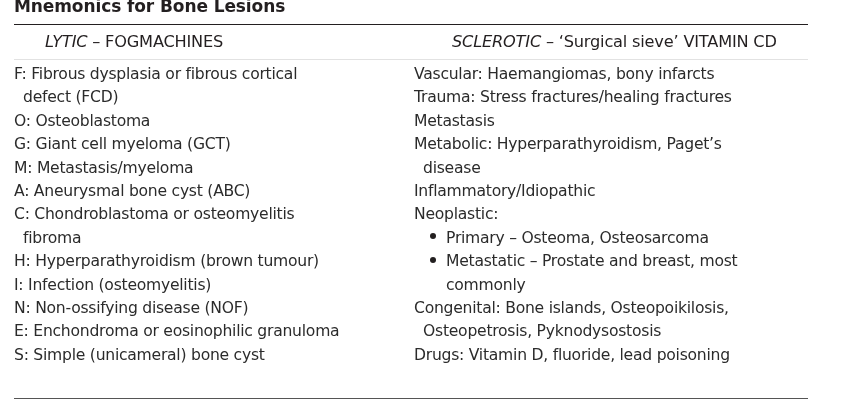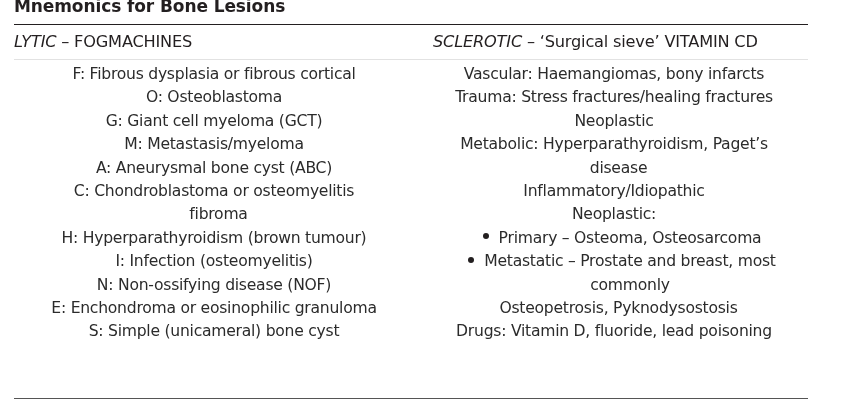--- a/index.html
+++ b/index.html
@@ -12,25 +12,25 @@
     font-size: 17px; font-weight: bold; letter-spacing: -0.1px;
     color: #231f20; white-space: nowrap;
   }
   .rule-top { position: absolute; left: 14px; width: 794px; top: 24px; height: 1px; background: #231f20; }
   .rule-head { position: absolute; left: 14px; width: 794px; top: 59px; height: 1px; background: #e2e2e2; }
   .rule-bottom { position: absolute; left: 14px; width: 794px; top: 398px; height: 1px; background: #555555; }
   .col-head {
     position: absolute; top: 32px; font-size: 16.2px; white-space: nowrap; letter-spacing: -0.2px;
   }
   .col-head.left { left: 14px; }
-  .col-head.right { left: 433px; }
-  .col-head i { font-style: italic; }
+  .col-head.right { left: 421px; }
+  .col-head i { font-style: italic; margin-left: 31px; }
   .col {
     position: absolute; top: 63px; font-size: 15.6px; line-height: 23.4px;
-    letter-spacing: -0.25px; color: #2b2b2b; text-align: center;
+    letter-spacing: -0.25px; color: #2b2b2b;
   }
   .col.left { left: 14px; width: 400px; }
   .col.right { left: 414px; width: 400px; }
   .line { white-space: nowrap; height: 23.4px; }
   .line.cont { padding-left: 9px; }
   .line.bullet { padding-left: 16px; position: relative; }
   .line.bullet .dot {
     display: inline-block; width: 6px; height: 6px; border-radius: 50%;
     background: #231f20; vertical-align: middle; margin-right: 10px; position: relative; top: -2px;
   }
@@ -42,41 +42,43 @@
 <div class="title">Mnemonics for Bone Lesions</div>
 <div class="rule-top"></div>
 
 <div class="col-head left"><i>LYTIC</i><span> – FOGMACHINES</span></div>
 <div class="col-head right"><i>SCLEROTIC</i><span> – ‘Surgical sieve’ VITAMIN CD</span></div>
 
 <div class="rule-head"></div>
 
 <div class="col left">
   <div class="line">F: Fibrous dysplasia or fibrous cortical</div>
+  <div class="line cont">defect (FCD)</div>
   <div class="line">O: Osteoblastoma</div>
   <div class="line">G: Giant cell myeloma (GCT)</div>
   <div class="line">M: Metastasis/myeloma</div>
   <div class="line">A: Aneurysmal bone cyst (ABC)</div>
   <div class="line">C: Chondroblastoma or osteomyelitis</div>
   <div class="line cont">fibroma</div>
   <div class="line">H: Hyperparathyroidism (brown tumour)</div>
   <div class="line">I: Infection (osteomyelitis)</div>
   <div class="line">N: Non-ossifying disease (NOF)</div>
   <div class="line">E: Enchondroma or eosinophilic granuloma</div>
   <div class="line">S: Simple (unicameral) bone cyst</div>
 </div>
 
 <div class="col right">
   <div class="line">Vascular: Haemangiomas, bony infarcts</div>
   <div class="line">Trauma: Stress fractures/healing fractures</div>
-  <div class="line">Neoplastic</div>
+  <div class="line">Metastasis</div>
   <div class="line">Metabolic: Hyperparathyroidism, Paget’s</div>
   <div class="line cont">disease</div>
   <div class="line">Inflammatory/Idiopathic</div>
   <div class="line">Neoplastic:</div>
   <div class="line bullet"><span class="dot"></span><span>Primary – Osteoma, Osteosarcoma</span></div>
   <div class="line bullet"><span class="dot"></span><span>Metastatic – Prostate and breast, most</span></div>
   <div class="line bullet-cont">commonly</div>
+  <div class="line">Congenital: Bone islands, Osteopoikilosis,</div>
   <div class="line cont">Osteopetrosis, Pyknodysostosis</div>
   <div class="line">Drugs: Vitamin D, fluoride, lead poisoning</div>
 </div>
 
 <div class="rule-bottom"></div>
 
 </body></html>

